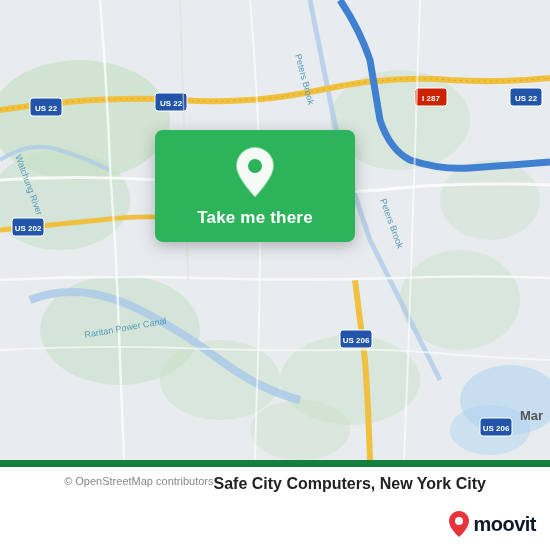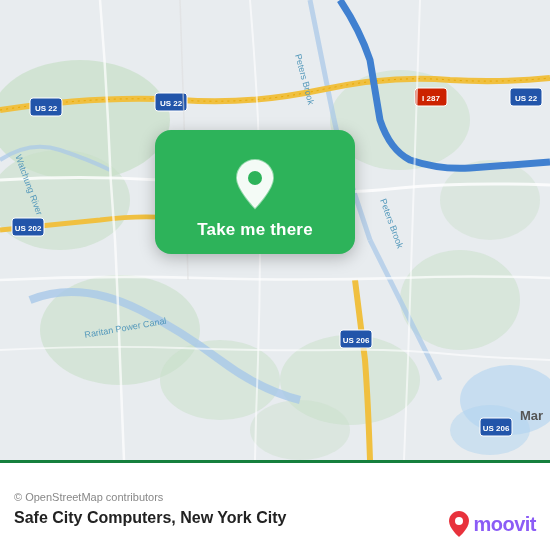--- a/index.html
+++ b/index.html
@@ -25,25 +25,25 @@
       height: 100%;
     }
 
     
     #take-me-there-card {
       position: absolute;
       top: 130px;
       left: 155px;
       width: 200px;
       background: #2db35a;
-      border-radius: 16px;
+      border-radius: 8px;
       display: flex;
       flex-direction: column;
       align-items: center;
-      padding: 28px 16px 14px;
+      padding: 16px 16px 14px;
       box-shadow: 0 4px 16px rgba(0,0,0,0.25);
       cursor: pointer;
     }
 
     #location-icon-wrapper {
       width: 52px;
       height: 52px;
       display: flex;
       align-items: center;
       justify-content: center;
@@ -56,24 +56,24 @@
       font-weight: 600;
       letter-spacing: 0.2px;
     }
 
     
     #bottom-bar {
       width: 550px;
       height: 90px;
       background: #fff;
       display: flex;
-      flex-direction: column;
+      flex-direction: row;
       justify-content: center;
       padding: 8px 14px 4px;
-      border-top: 3px solid #15803d;
+      border-top: 7px solid #15803d;
       position: relative;
     }
 
     #attribution {
       font-size: 11px;
       color: #888;
       margin-bottom: 6px;
     }
 
     #place-name {
@@ -92,21 +92,21 @@
     }
 
     #moovit-pin {
       width: 22px;
       height: 28px;
     }
 
     #moovit-text {
       font-size: 20px;
       font-weight: 700;
-      color: #8b5cf6;
+      color: #0f172a;
       letter-spacing: -0.5px;
     }
   </style>
 </head>
 <body>
 
 <div id="map-container">
   <svg id="map-svg" viewBox="0 0 550 460" xmlns="http://www.w3.org/2000/svg">
 
     <rect width="550" height="460" fill="#e8ecef"></rect>

